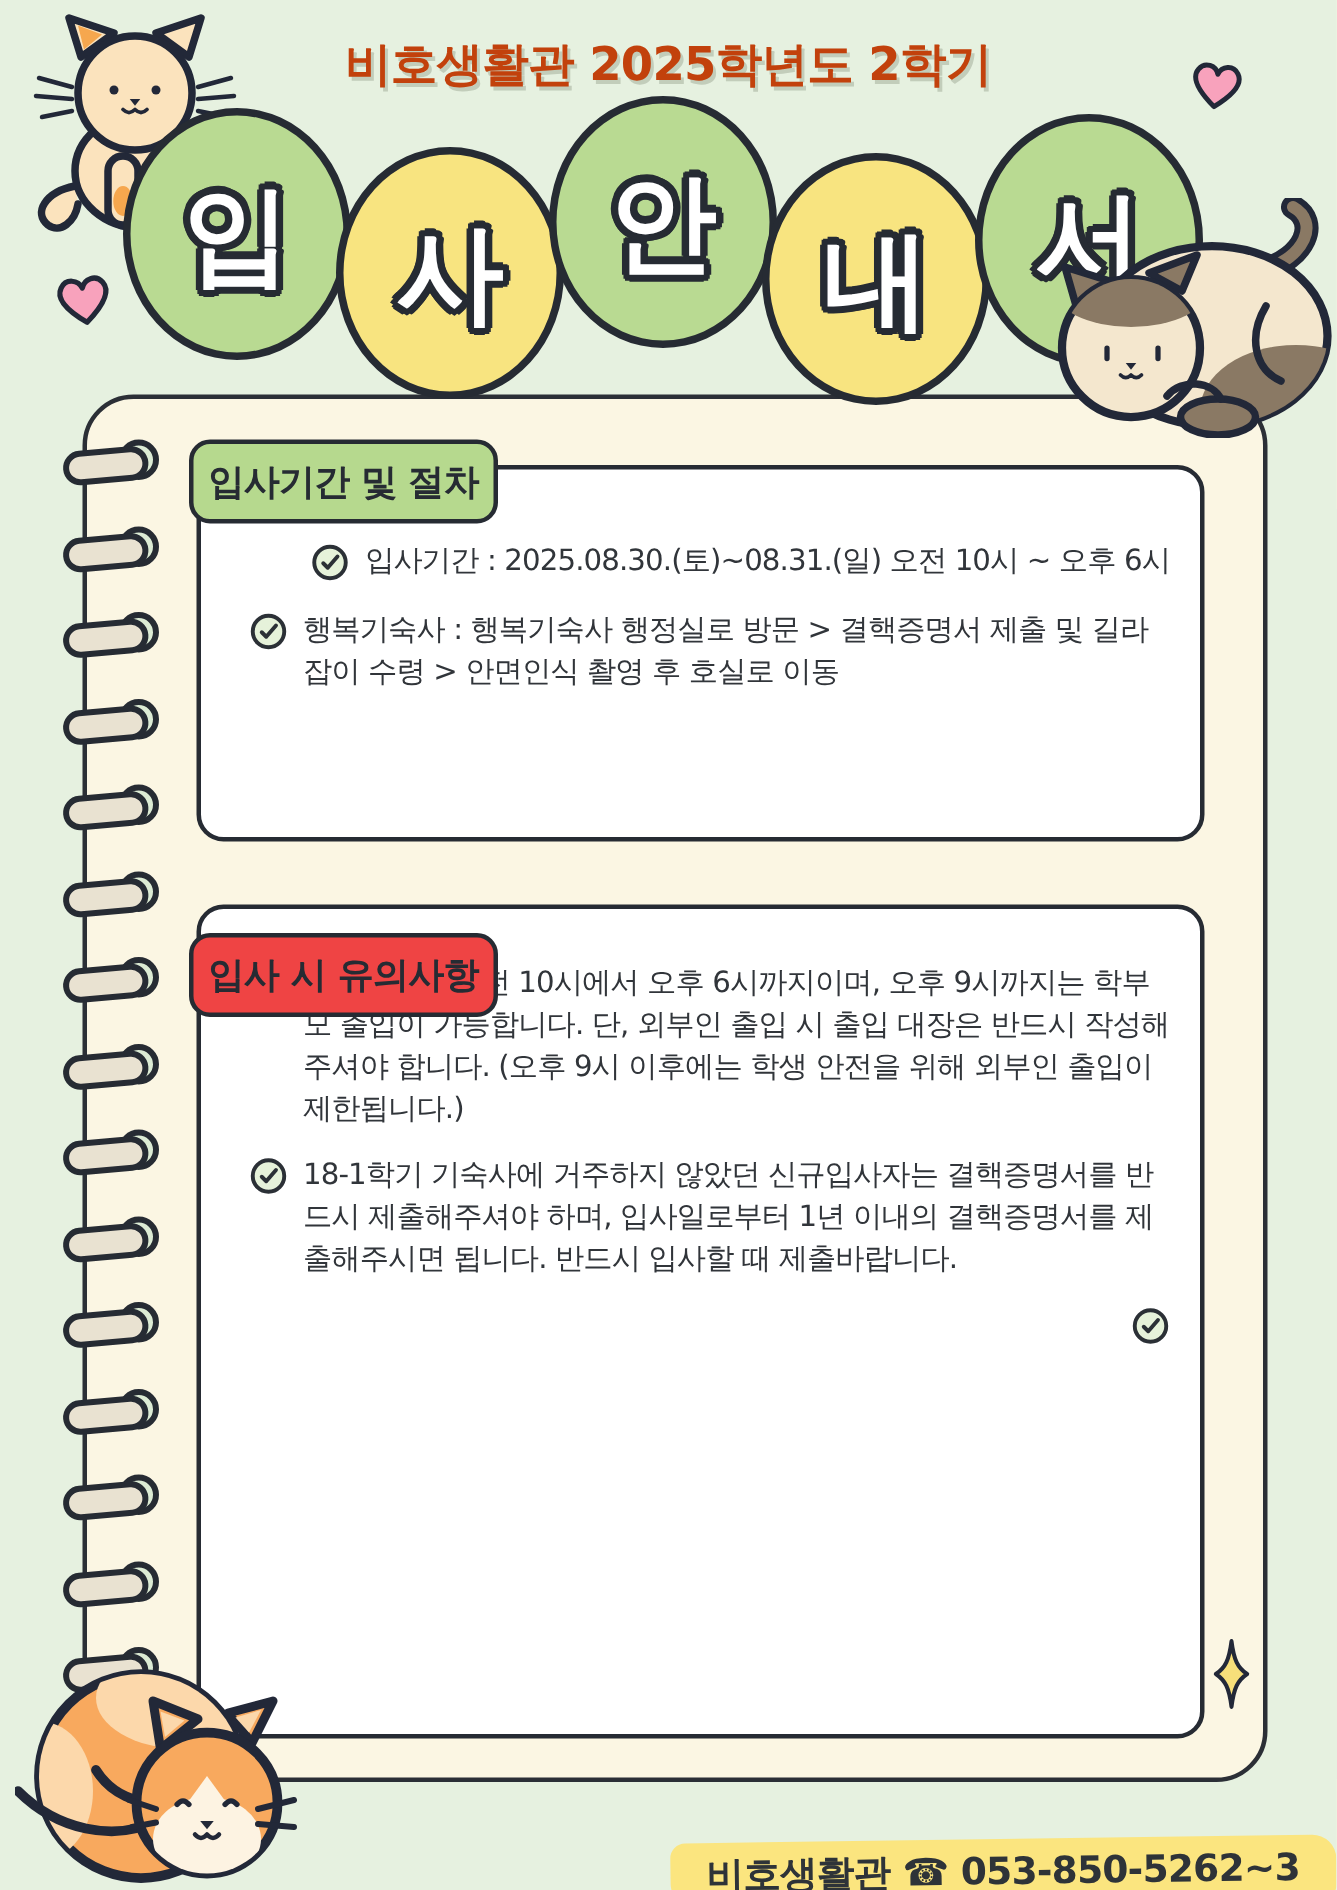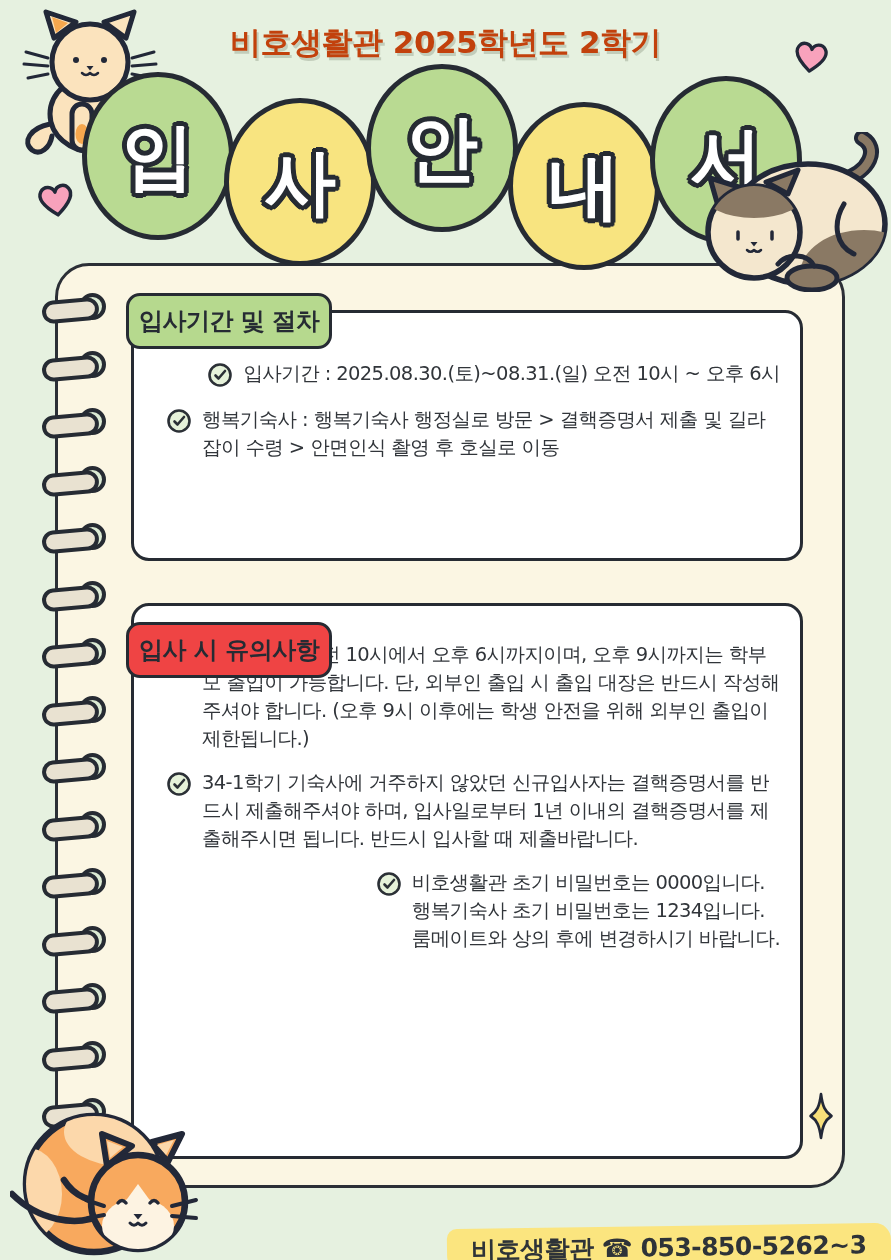--- a/index.html
+++ b/index.html
@@ -239,30 +239,27 @@
               <circle cx="13" cy="13" r="10.5" fill="#e6f2da" stroke="#2b3036" stroke-width="2.6"></circle>
               <path d="M8.5 13.5 l3 3 l6.5 -7.5" stroke="#2b3036" stroke-width="2.6" fill="none" stroke-linecap="round" stroke-linejoin="round"></path>
             </svg>
           <p>입사시간은 오전 10시에서 오후 6시까지이며, 오후 9시까지는 학부모 출입이 가능합니다. 단, 외부인 출입 시 출입 대장은 반드시 작성해주셔야 합니다. (오후 9시 이후에는 학생 안전을 위해 외부인 출입이 제한됩니다.)</p>
         </div>
         <div class="item">
           <svg width="26" height="26" viewBox="0 0 26 26">
               <circle cx="13" cy="13" r="10.5" fill="#e6f2da" stroke="#2b3036" stroke-width="2.6"></circle>
               <path d="M8.5 13.5 l3 3 l6.5 -7.5" stroke="#2b3036" stroke-width="2.6" fill="none" stroke-linecap="round" stroke-linejoin="round"></path>
             </svg>
-          <p>34-1학기 기숙사에 거주하지 않았던 신규입사자는 결핵증명서를 반드시 제출해주셔야 하며, 입사일로부터 1년 이내의 결핵증명서를 제출해주시면 됩니다. 반드시 입사할 때 제출바랍니다.</p>
-        </div>
-        <div class="item">
-          <svg width="26" height="26" viewBox="0 0 26 26">
-              <circle cx="13" cy="13" r="10.5" fill="#e6f2da" stroke="#2b3036" stroke-width="2.6"></circle>
-              <path d="M8.5 13.5 l3 3 l6.5 -7.5" stroke="#2b3036" stroke-width="2.6" fill="none" stroke-linecap="round" stroke-linejoin="round"></path>
-            </svg>
-          <p>비호생활관 초기 비밀번호는 0000입니다.
-행복기숙사 초기 비밀번호는 1234입니다.
-룸메이트와 상의 후에 변경하시기 바랍니다.</p>
+          <p>18-1학기 기숙사에 거주하지 않았던 신규입사자는 결핵증명서를 반드시 제출해주셔야 하며, 입사일로부터 1년 이내의 결핵증명서를 제출해주시면 됩니다. 반드시 입사할 때 제출바랍니다.</p>
+        </div>
+        <div class="item">
+          <svg width="26" height="26" viewBox="0 0 26 26">
+              <circle cx="13" cy="13" r="10.5" fill="#e6f2da" stroke="#2b3036" stroke-width="2.6"></circle>
+              <path d="M8.5 13.5 l3 3 l6.5 -7.5" stroke="#2b3036" stroke-width="2.6" fill="none" stroke-linecap="round" stroke-linejoin="round"></path>
+            </svg>
         </div>
       </div>
     </section>
   </div>
 
   <svg class="deco sparkle" width="26" height="48" viewBox="0 0 24 46">
     <path d="M12 2 C13.5 14 16 19 22 23 C16 27 13.5 32 12 44 C10.5 32 8 27 2 23 C8 19 10.5 14 12 2 Z" fill="#f7df7a" stroke="#222838" stroke-width="2.6" stroke-linejoin="round"></path>
   </svg>
 
   <svg class="deco cat-right" width="199" height="160" viewBox="0 0 199 160">

